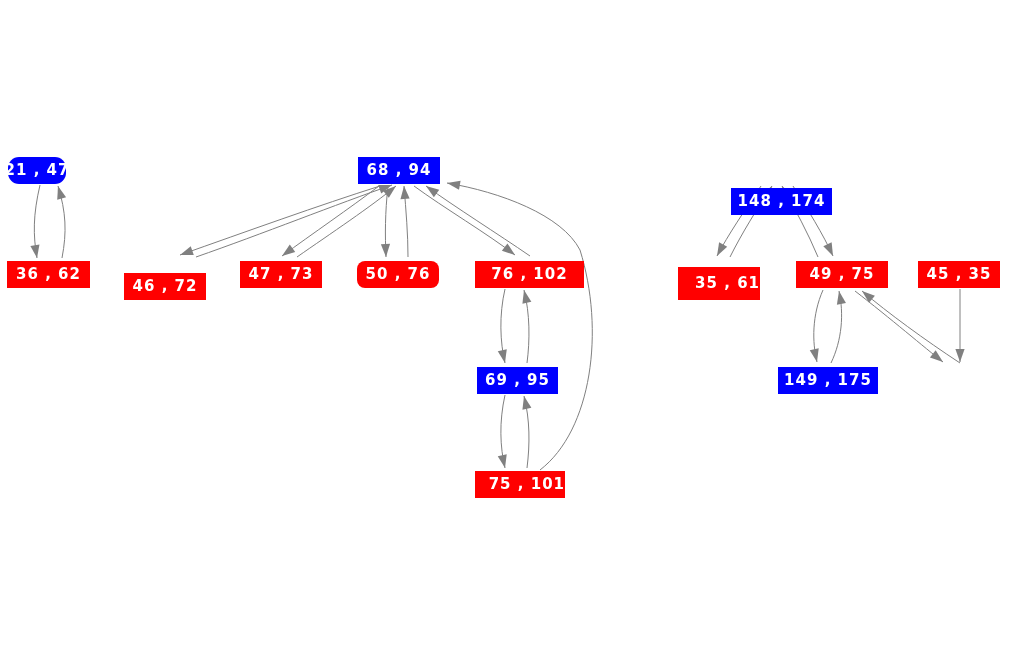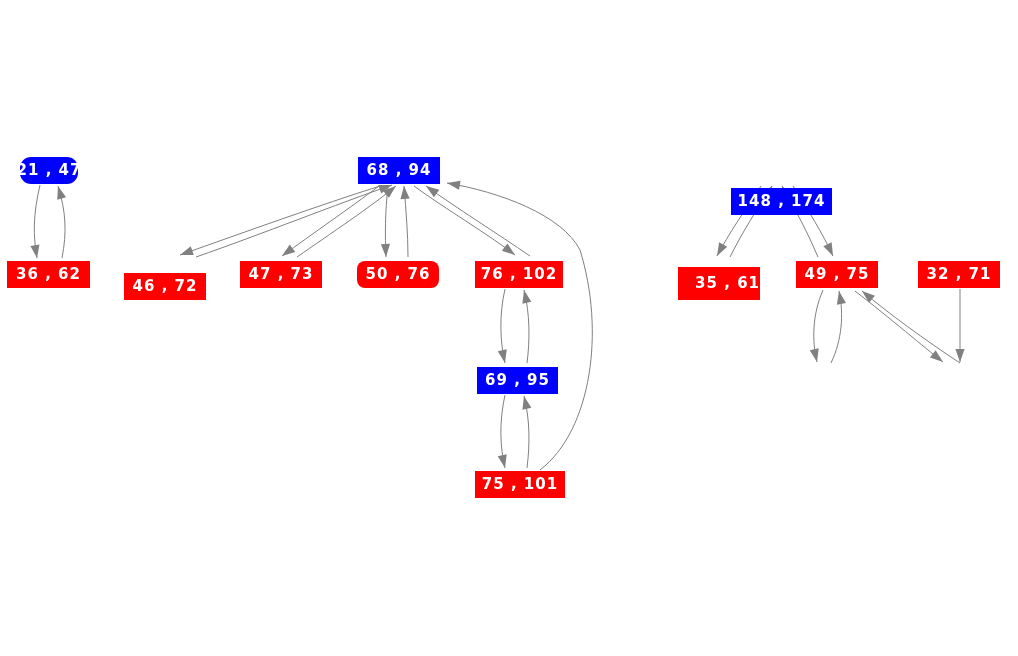--- a/index.html
+++ b/index.html
@@ -100,52 +100,55 @@
       <polygon points="817,362 818.7194161258953,348.3177630415925 809.7313995573561,350.2813205690574" class="arrow-head"></polygon>
       <path d="M 831,363 C 842,340 844,314 839,291" class="edge-path"></path>
       <polygon points="839,291 836.9001947786548,304.6290431811045 845.9394108147687,302.9165673557392" class="arrow-head"></polygon>
       <path d="M 855,291 C 890,318 925,348 943,362" class="edge-path"></path>
       <polygon points="943,362 935.6440961269534,350.3359236023378 929.9450969407258,357.55820913223596" class="arrow-head"></polygon>
       <path d="M 960,363 C 925,340 888,313 862,291" class="edge-path"></path>
       <polygon points="862,291 869.0179547900468,302.870480637483 874.9219810706957,295.8148110252203" class="arrow-head"></polygon>
       <path d="M 960,289 L 960,362" class="edge-path"></path>
       <polygon points="960,362 964.6,349 955.4,349" class="arrow-head"></polygon>
     </svg>
-<div class="node blue" style="left: 20px; top: 157px; width: 58px; height: 27px; border-radius: 11px;">
+<div class="node blue" style="left: 8px; top: 157px; width: 58px; height: 27px; border-radius: 11px;">
       <span>21 ,  47</span>
     </div>
     <div class="node red" style="left: 7px; top: 261px; width: 83px; height: 27px;">
       <span>36 ,  62</span>
     </div>
     <div class="node blue" style="left: 358px; top: 157px; width: 82px; height: 27px;">
       <span>68 ,  94</span>
     </div>
     <div class="node red" style="left: 124px; top: 273px; width: 82px; height: 27px;">
       <span>46 ,  72</span>
     </div>
     <div class="node red" style="left: 240px; top: 261px; width: 82px; height: 27px;">
       <span>47 , 73</span>
     </div>
     <div class="node red" style="left: 357px; top: 261px; width: 82px; height: 27px; border-radius: 8px;">
       <span>50 ,  76</span>
     </div>
-    <div class="node red" style="left: 475px; top: 261px; width: 88px; height: 27px;">
+    <div class="node red" style="left: 475px; top: 261px; width: 109px; height: 27px;">
       <span>76 , 102</span>
     </div>
     <div class="node blue" style="left: 477px; top: 367px; width: 81px; height: 27px;">
       <span>69 ,  95</span>
     </div>
-    <div class="node red" style="left: 475px; top: 471px; width: 90px; height: 27px;">
+    <div class="node red" style="left: 475px; top: 471px; width: 90px; height: 27px; justify-content: flex-end;">
       <span>75 , 101</span>
     </div>
     <div class="node blue" style="left: 731px; top: 157px; width: 101px; height: 27px; margin-top: 31px;">
       <span>148 , 174</span>
     </div>
     <div class="node red" style="left: 678px; top: 267px; width: 82px; height: 33px; justify-content: flex-end;">
       <span>35 ,  61</span>
     </div>
-    <div class="node red" style="left: 796px; top: 261px; width: 82px; height: 27px;">
+    <div class="node red" style="left: 796px; top: 261px; width: 92px; height: 27px;">
       <span>49 ,  75</span>
     </div>
     <div class="node red" style="left: 918px; top: 261px; width: 82px; height: 27px;">
-      <span>32 ,  71</span>
+      <span>45 ,  35</span>
+    </div>
+    <div class="node blue" style="left: 778px; top: 367px; width: 100px; height: 27px;">
+      <span>149 , 175</span>
     </div>
   </div>
 
 </body></html>

